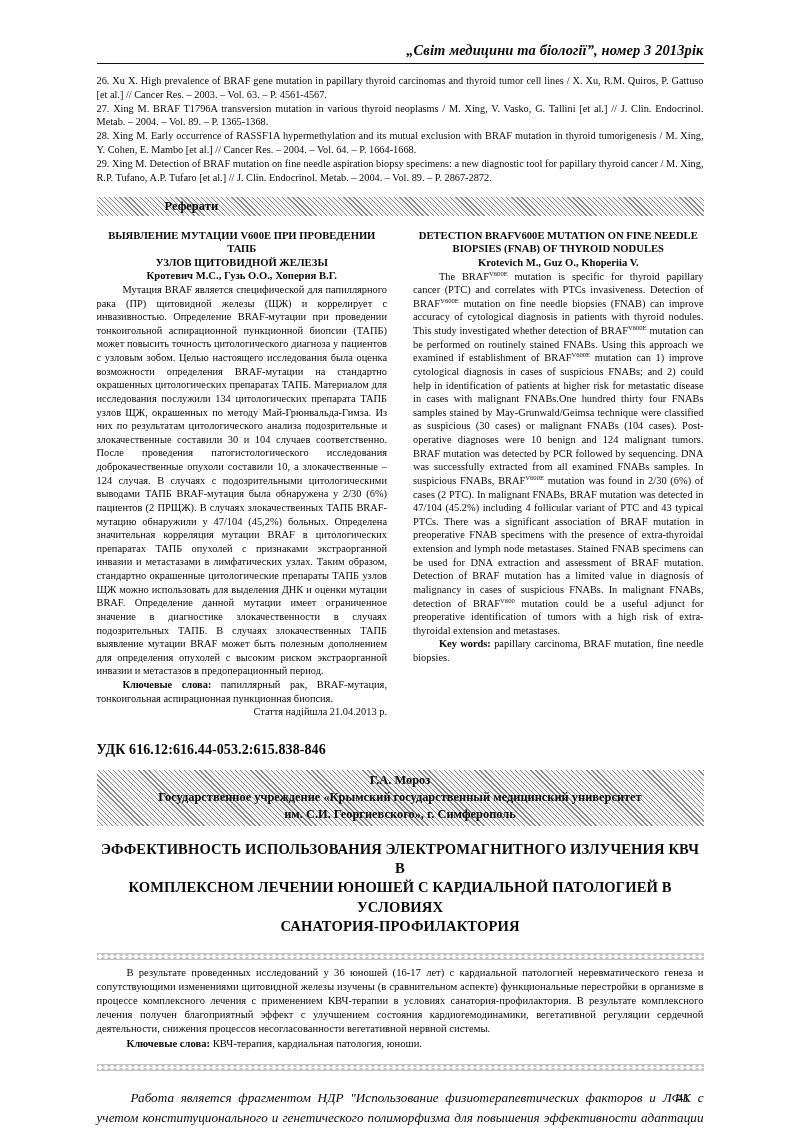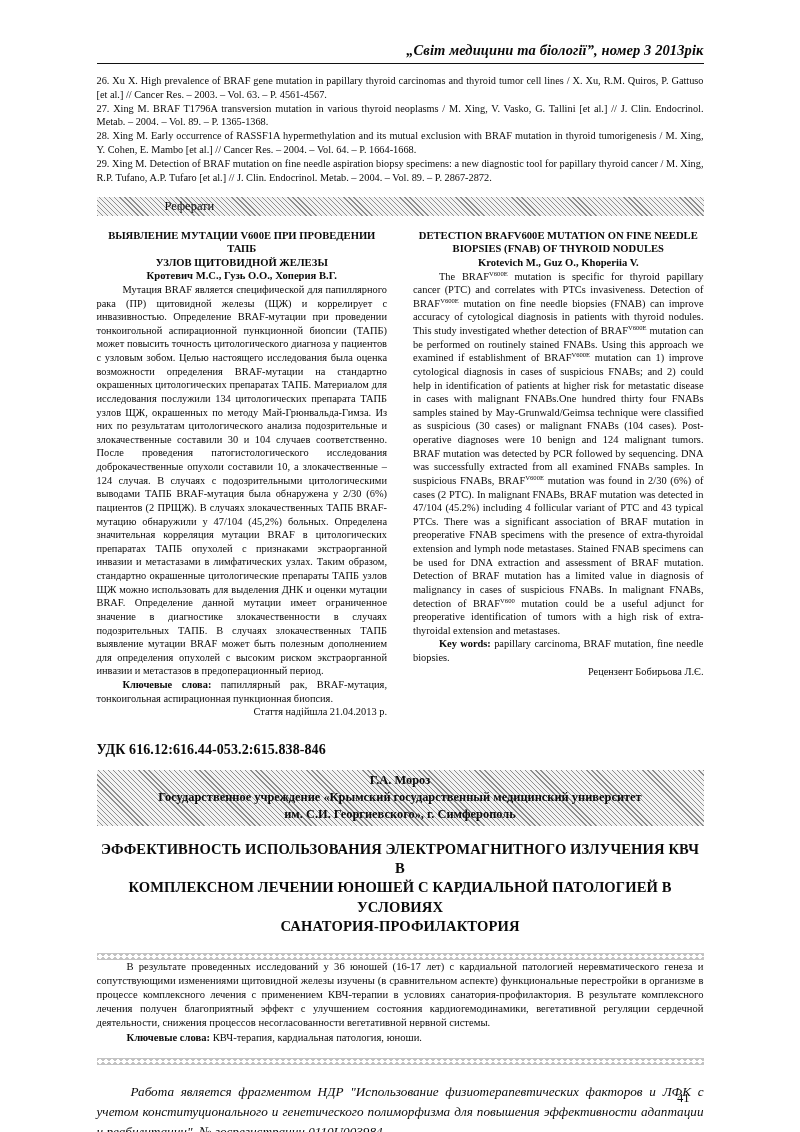--- a/index.html
+++ b/index.html
@@ -55,21 +55,21 @@
         45deg,
         #8e8e8e 0px, #8e8e8e 0.9px,
         rgba(255,255,255,0) 0.9px, rgba(255,255,255,0) 3.6px);
     border: 0;
   }
   .banner-referaty {
     margin-top: 13px;
     height: 19px;
     line-height: 19px;
     font-size: 12.5px;
-    font-weight: normal;
+    font-weight: bold;
     padding-left: 68px;
     box-sizing: border-box;
   }
   .banner-referaty span {
     background: transparent;
   }
 
   
   .abstracts {
     display: flex;
@@ -158,20 +158,21 @@
     background-size: 6px 7px;
     background-repeat: repeat-x;
     opacity: .85;
   }
 
   
   .summary {
     font-size: 10.6px;
     line-height: 1.33;
     text-align: justify;
+    margin-top: 6px;
   }
   .summary p { margin: 0; text-indent: 30px; }
   .summary p.kw { margin-top: 1px; }
   .summary .kwlabel { font-weight: bold; }
 
   
   .funding {
     margin-top: 17px;
     font-style: italic;
     font-size: 13.2px;
@@ -229,21 +230,20 @@
       </div>
     </div>
 
     <div class="abs-col right">
       <p class="abs-title">DETECTION BRAFV600E MUTATION ON FINE NEEDLE</p>
       <p class="abs-title">BIOPSIES (FNAB) OF THYROID NODULES</p>
       <p class="abs-authors">Krotevich M., Guz O., Khoperiia V.</p>
       <div class="abs-body">
         <p><span>The BRAF</span><sup class="vsup">V600E</sup><span> mutation is specific for thyroid papillary cancer (PTC) and correlates with PTCs invasiveness. Detection of BRAF</span><sup class="vsup">V600E</sup><span> mutation on fine needle biopsies (FNAB) can improve accuracy of cytological diagnosis in patients with thyroid nodules. This study investigated whether detection of BRAF</span><sup class="vsup">V600E</sup><span> mutation can be performed on routinely stained FNABs. Using this approach we examined if establishment of BRAF</span><sup class="vsup">V600E</sup><span> mutation can 1) improve cytological diagnosis in cases of suspicious FNABs; and 2) could help in identification of patients at higher risk for metastatic disease in cases with malignant FNABs.One hundred thirty four FNABs samples stained by May-Grunwald/Geimsa technique were classified as suspicious (30 cases) or malignant FNABs (104 cases). Post-operative diagnoses were 10 benign and 124 malignant tumors. BRAF mutation was detected by PCR followed by sequencing.  DNA was successfully extracted from all examined FNABs samples. In suspicious FNABs, BRAF</span><sup class="vsup">V600E</sup><span> mutation was found in 2/30 (6%) of cases (2 PTC). In malignant FNABs, BRAF mutation was detected in 47/104 (45.2%) including 4 follicular variant of PTC and 43 typical PTCs. There was a significant association of BRAF mutation in preoperative FNAB specimens with the presence of extra-thyroidal extension and lymph node metastases. Stained FNAB specimens can be used for DNA extraction and assessment of BRAF mutation. Detection of BRAF mutation has a limited value in diagnosis of malignancy in cases of suspicious FNABs. In malignant FNABs, detection of BRAF</span><sup class="vsup">V600</sup><span> mutation could be a useful adjunct for preoperative identification of tumors with a high risk of extra-thyroidal extension and metastases.</span></p>
         <p class="abs-kw"><b>Key words:</b><span> papillary carcinoma, BRAF mutation, fine needle biopsies.</span></p>
-        <p class="abs-right-meta">Рецензент Бобирьова Л.Є.</p>
       </div>
     </div>
   </div>
 
   <div class="udc">УДК 616.12:616.44-053.2:615.838-846</div>
 
   <div class="hatch banner-author">
     <span class="ln">Г.А. Мороз</span>
     <span class="ln">Государственное учреждение «Крымский государственный медицинский университет</span>
     <span class="ln">им.  С.И. Георгиевского», г. Симферополь</span>

